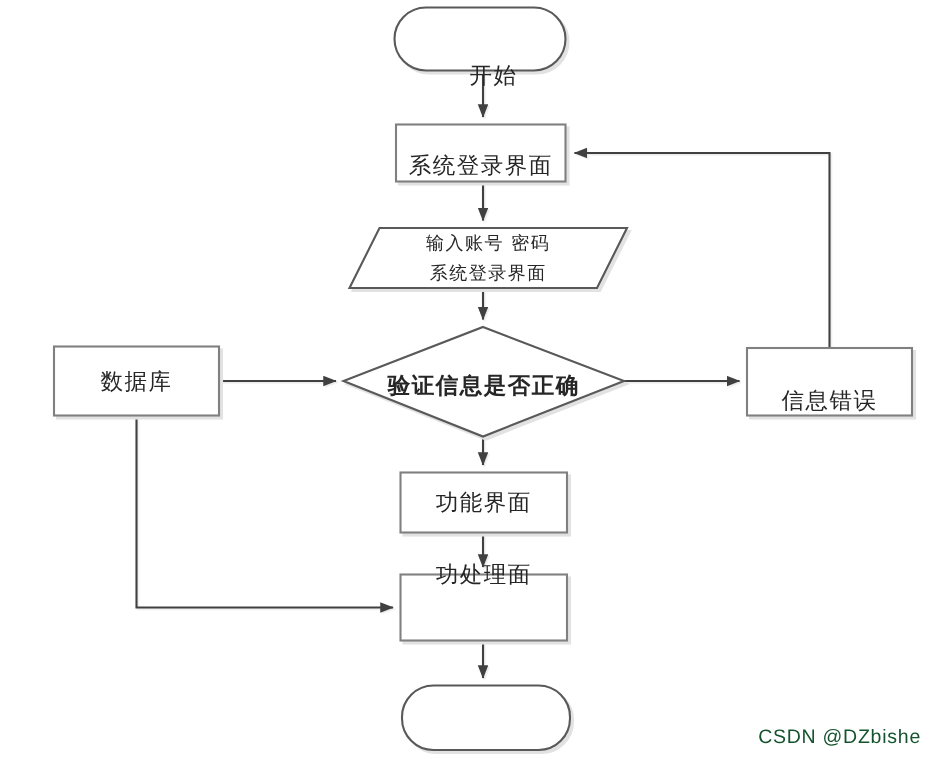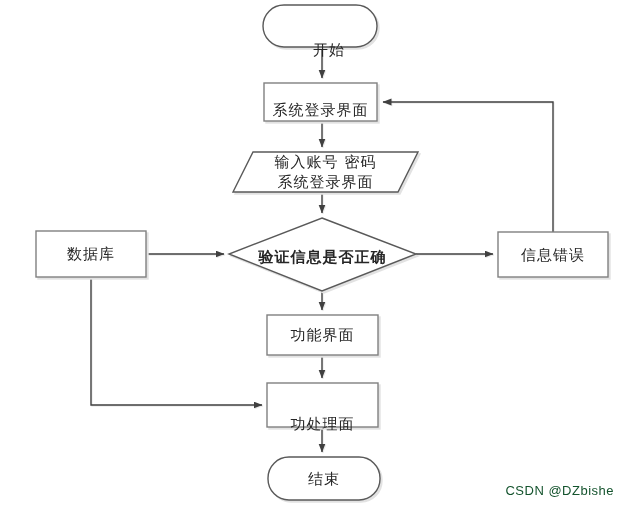--- a/index.html
+++ b/index.html
@@ -64,43 +64,40 @@
   </svg>
 
   <div class="node-label" style="left:272px; top:5px; width:114px; height:42px;margin-top:24px;">
     <span>开始</span>
   </div>
 
   <div class="node-label" style="left:264px; top:83px; width:113px; height:54px;">
     <span>系统登录界面</span>
   </div>
 
-  <div class="node-label" style="left:233px; top:152px; width:185px; height:40px; flex-direction:column; font-size:15px;">
+  <div class="node-label" style="left:233px; top:152px; width:185px; height:40px; flex-direction:column; font-size:12px;">
     <span>输入账号 密码</span>
     <span>系统登录界面</span>
   </div>
 
   <div class="node-label" style="left:229px; top:220px; width:187px; height:73px;font-weight:bold;">
     <span>验证信息是否正确</span>
   </div>
 
   <div class="node-label" style="left:36px; top:231px; width:110px; height:46px;">
     <span>数据库</span>
   </div>
 
-  <div class="node-label" style="left:498px; top:232px; width:110px; height:45px;">
+  <div class="node-label" style="left:498px; top:232px; width:110px; height:45px;align-items:flex-end;">
     <span>信息错误</span>
   </div>
 
   <div class="node-label" style="left:267px; top:315px; width:111px; height:40px;justify-content:center;">
     <span>功能界面</span>
   </div>
 
-  <div class="node-label" style="left:267px; top:402px; width:111px; height:44px;">
+  <div class="node-label" style="left:267px; top:361px; width:111px; height:44px;">
     <span>功处理面</span>
   </div>
 
-  <div class="node-label" style="left:268px; top:457px; width:112px; height:43px;">
-    <span>结束</span>
-  </div>
 
   <div class="watermark">CSDN @DZbishe</div>
 </div>
 
 </body></html>

